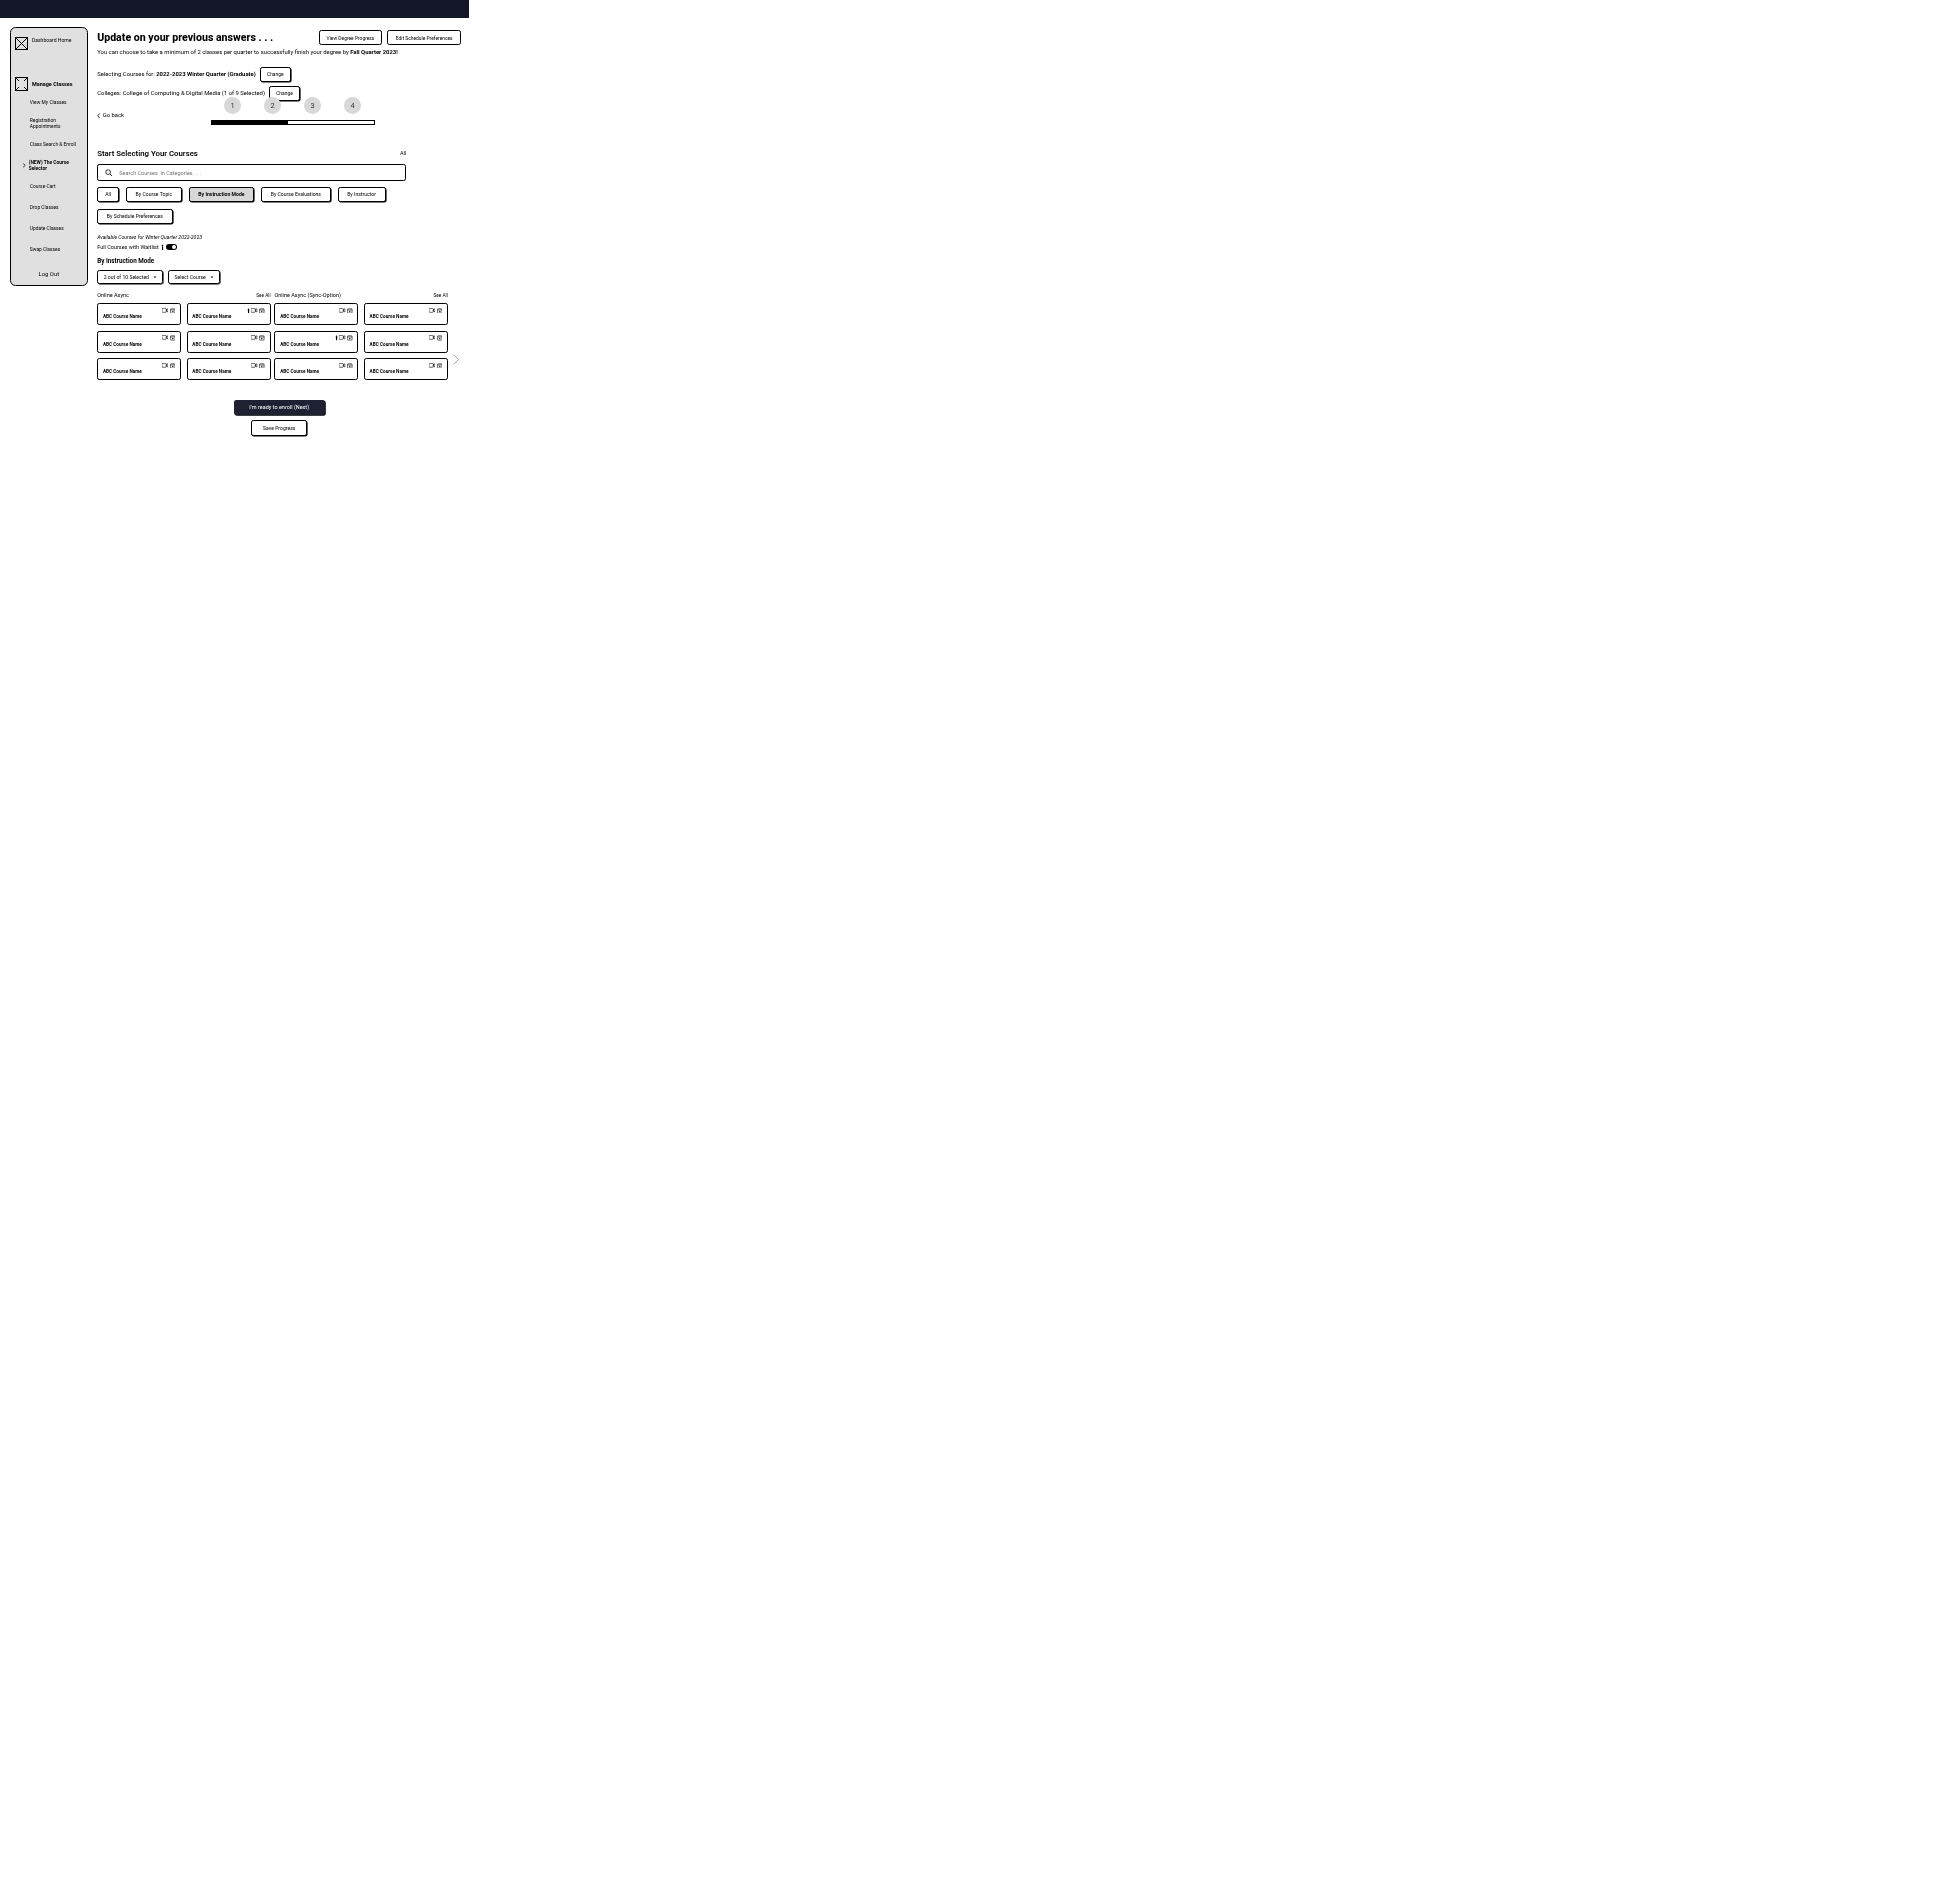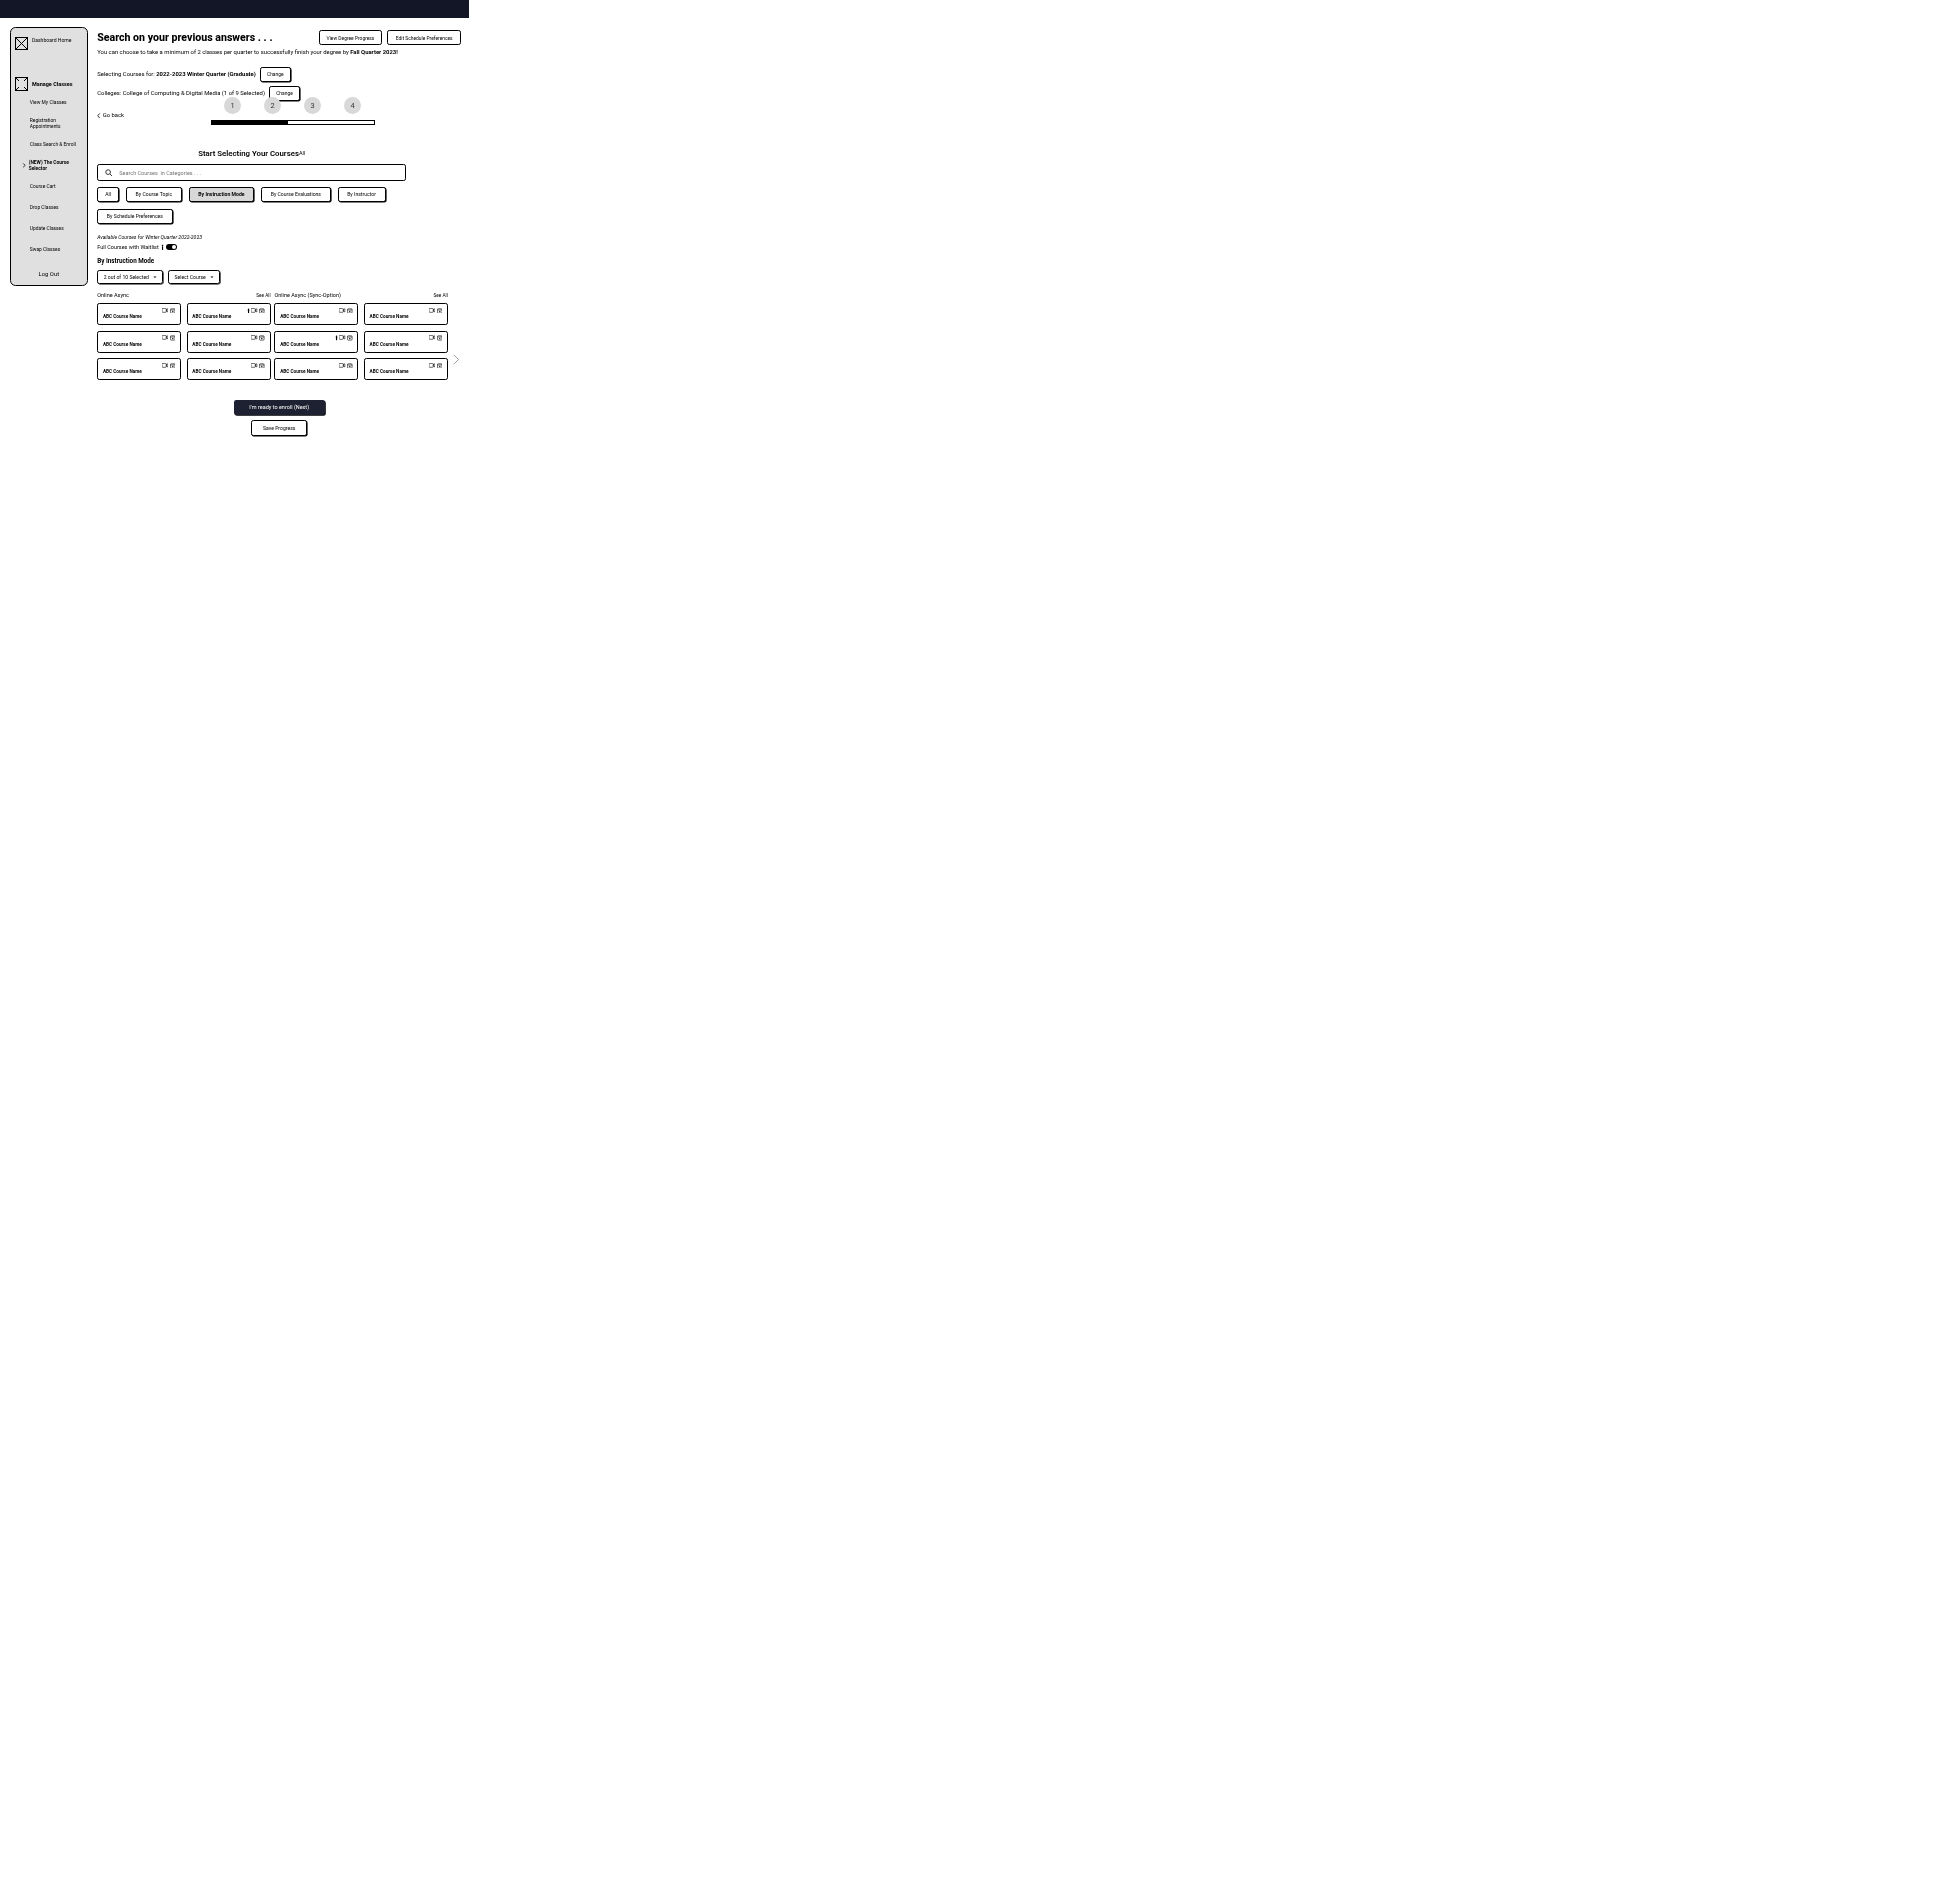--- a/index.html
+++ b/index.html
@@ -187,21 +187,21 @@
       border: 0.4px solid #000;
       margin-top: 6.3px;
       display: flex;
     }
     .progress-fill {
       width: 47%;
       background: #000;
     }
     .section-row {
       display: flex;
-      justify-content: center;
+      justify-content: space-between;
       align-items: center;
       margin-top: 23.5px;
     }
     .section-title {
       font-size: 7.8px;
       font-weight: 600;
     }
     .all-link {
       font-size: 5.5px;
       cursor: pointer;
@@ -420,21 +420,21 @@
         <span>Update Classes</span>
       </div>
     <div class="sidebar-sub">
         <span>Swap Classes</span>
       </div>
     <div class="logout"><span>Log Out</span></div>
   </div>
 
   <div class="content">
     <div class="header-row">
-      <h1 class="page-title">Search on your previous answers . . .</h1>
+      <h1 class="page-title">Update on your previous answers . . .</h1>
       <div class="header-btns">
         <button class="outline-btn wide">View Degree Progress</button>
         <button class="outline-btn wider">Edit Schedule Preferences</button>
       </div>
     </div>
     <p class="subtitle">
       <span>You can choose to take a minimum of 2 classes per quarter to successfully finish your degree by </span><b>Fall Quarter 2023!</b>
     </p>
 
     <div class="selector-row">

